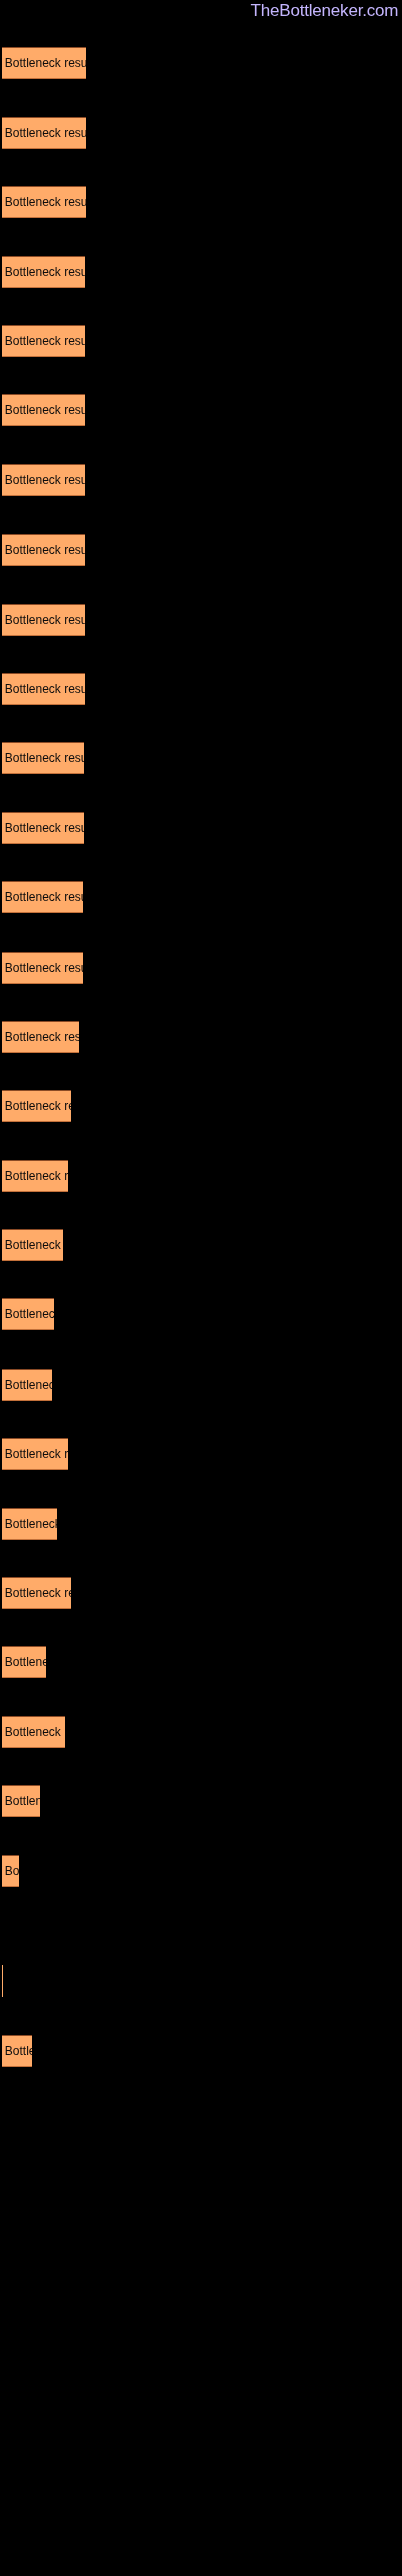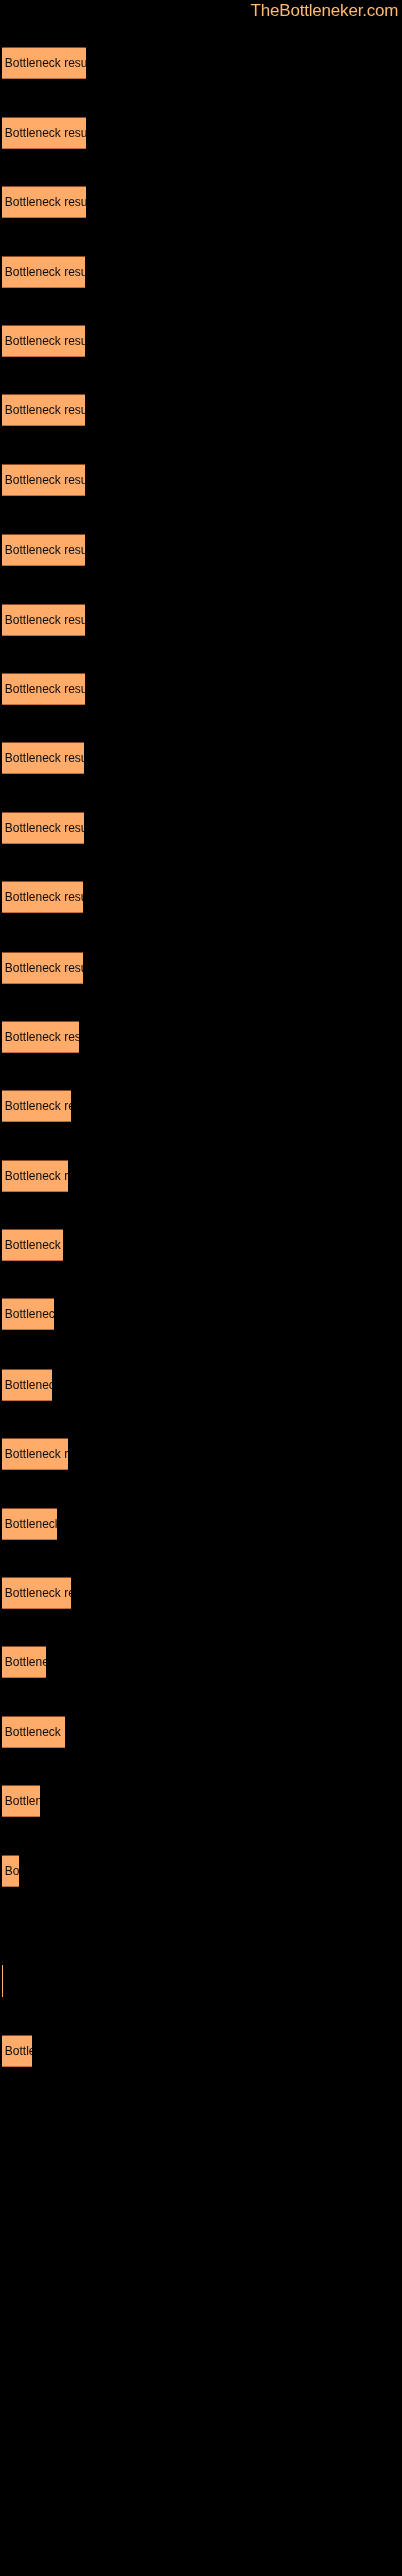--- a/index.html
+++ b/index.html
@@ -18,21 +18,21 @@
     height: 2576px;
     background: #000000;
     overflow: hidden;
   }
   #watermark {
     position: absolute;
     top: 0px;
     right: 4.8px;
     height: 21px;
     line-height: 21px;
-    color: #fdba74;
+    color: #c4b5fd;
     font-size: 17px;
     font-family: "Liberation Sans", sans-serif;
     letter-spacing: -0.2px;
     white-space: nowrap;
     user-select: none;
   }
   #chart {
     position: absolute;
     left: 0;
     top: 0;

